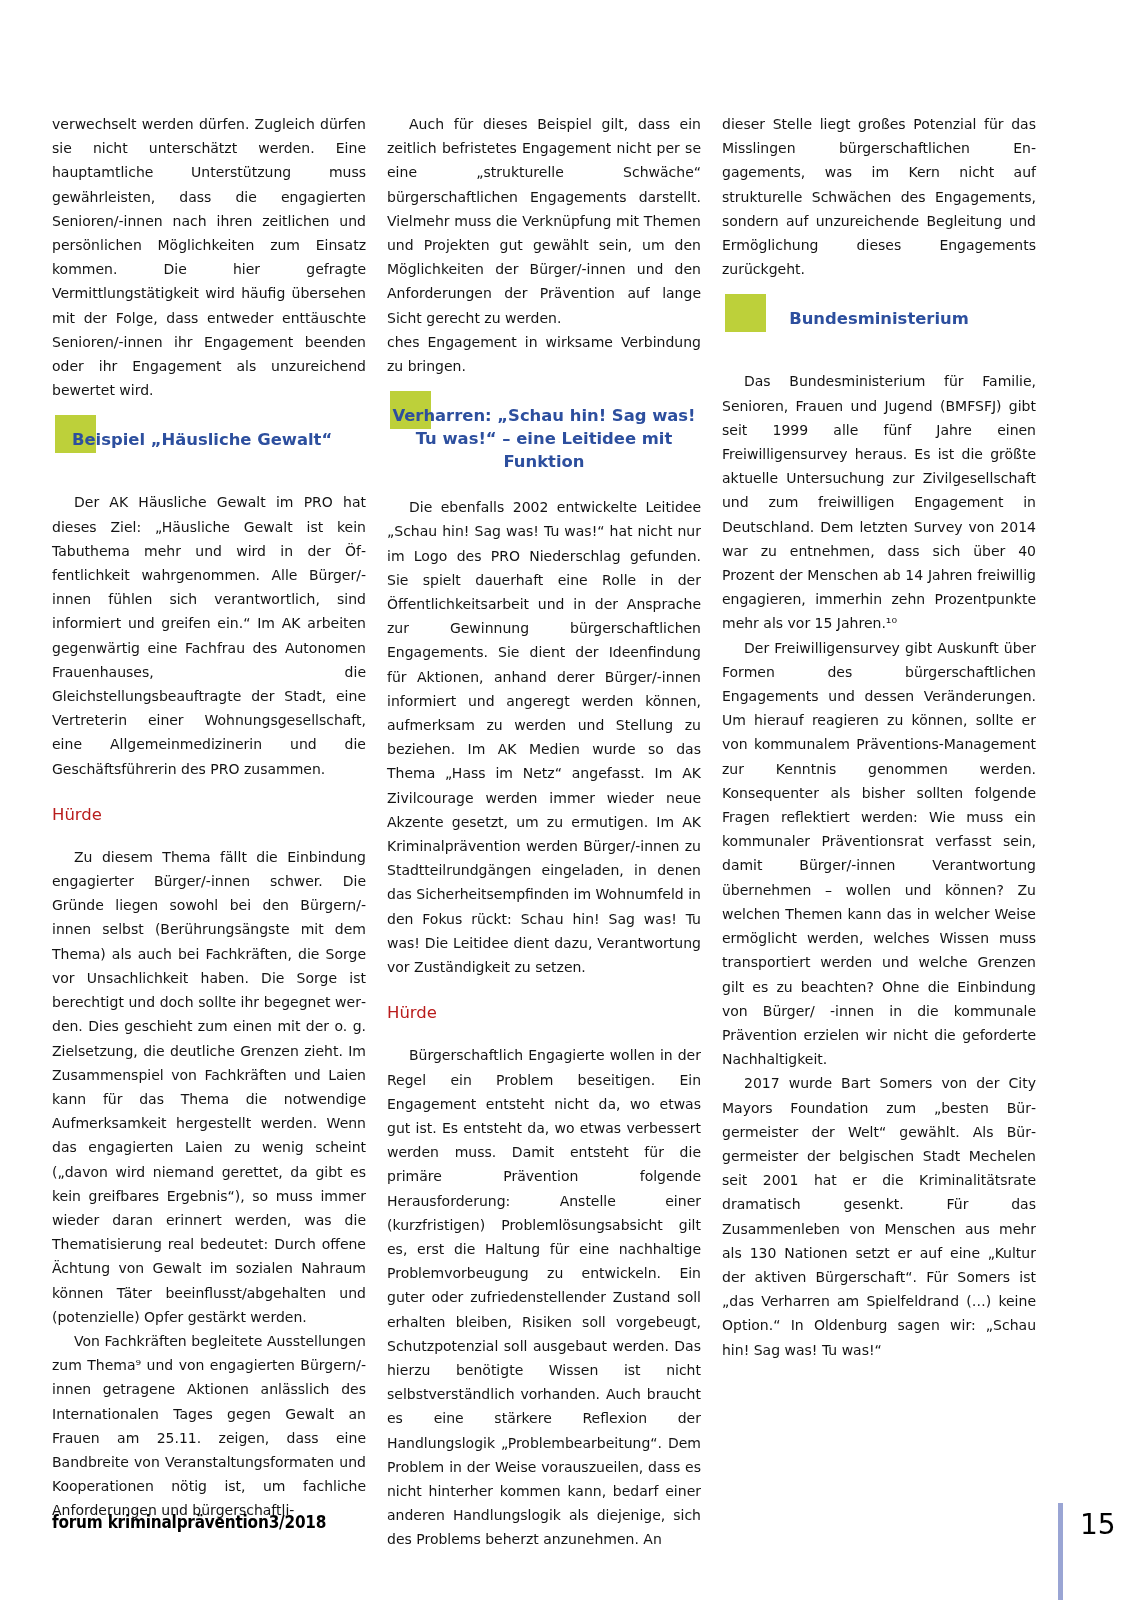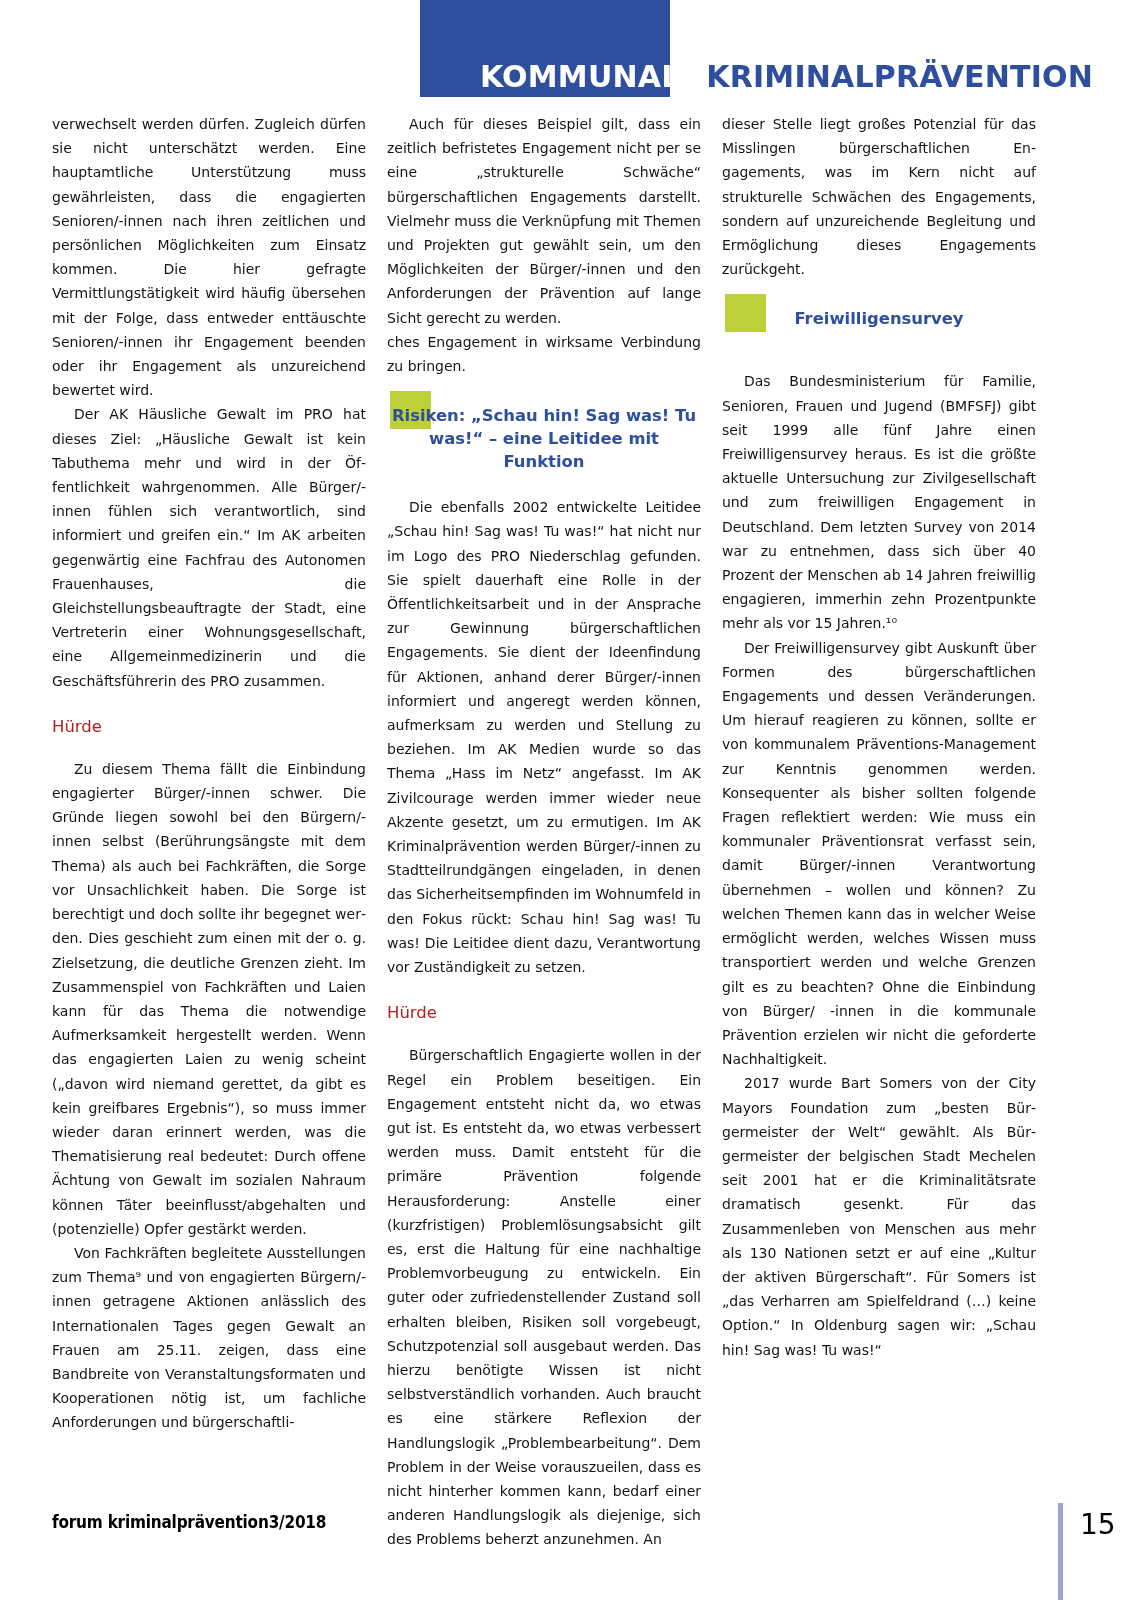--- a/index.html
+++ b/index.html
@@ -153,63 +153,61 @@
     font-size: 28px;
     font-weight: normal;
     color: #000000;
   }
 </style>
 </head>
 <body>
 
 <div class="page">
 
-  <div class="header">
-    <div class="header-block"></div>
-    <div class="header-title">
-      <span class="kw-white">KOMMUNALE</span><span class="kw-blue">KRIMINALPRÄVENTION</span>
-    </div>
-  </div>
 
   <div class="cols">
 
     <div class="col col-1">
       <p class="body">verwechselt werden dürfen. Zugleich dürfen sie nicht unterschätzt werden. Eine hauptamtliche Unterstützung muss gewährleisten, dass die enga­gierten Senioren/-innen nach ihren zeitlichen und persönlichen Möglich­keiten zum Einsatz kommen. Die hier gefragte Vermittlungstätigkeit wird häufig übersehen mit der Folge, dass entweder enttäuschte Senioren/-in­nen ihr Engagement beenden oder ihr Engagement als unzureichend bewer­tet wird.</p>
 
+      <div class="sec-head left-title">
+        <span class="marker"></span>
+        <span class="sec-title">Beispiel „Häusliche Gewalt“</span>
+      </div>
 
       <p class="body indent">Der AK Häusliche Gewalt im PRO hat dieses Ziel: „Häusliche Gewalt ist kein Tabuthema mehr und wird in der Öf­fentlichkeit wahrgenommen. Alle Bürger/-innen fühlen sich verantwort­lich, sind informiert und greifen ein.“ Im AK arbeiten gegenwärtig eine Fach­frau des Autonomen Frauenhauses, die Gleichstellungsbeauftragte der Stadt, eine Vertreterin einer Woh­nungsgesellschaft, eine Allgemeinme­dizinerin und die Geschäftsführerin des PRO zusammen.</p>
 
       <div class="sub-head">Hürde</div>
 
       <p class="body indent">Zu diesem Thema fällt die Einbin­dung engagierter Bürger/-innen schwer. Die Gründe liegen sowohl bei den Bürgern/-innen selbst (Berüh­rungsängste mit dem Thema) als auch bei Fachkräften, die Sorge vor Unsach­lichkeit haben. Die Sorge ist berech­tigt und doch sollte ihr begegnet wer­den. Dies geschieht zum einen mit der o. g. Zielsetzung, die deutliche Gren­zen zieht. Im Zusammenspiel von Fachkräften und Laien kann für das Thema die notwendige Aufmerksam­keit hergestellt werden. Wenn das en­gagierten Laien zu wenig scheint („da­von wird niemand gerettet, da gibt es kein greifbares Ergebnis“), so muss immer wieder daran erinnert werden, was die Thematisierung real bedeutet: Durch offene Ächtung von Gewalt im sozialen Nahraum können Täter beein­flusst/abgehalten und (potenzielle) Opfer gestärkt werden.</p>
       <p class="body indent">Von Fachkräften begleitete Ausstel­lungen zum Thema⁹ und von enga­gierten Bürgern/-innen getragene Ak­tionen anlässlich des Internationalen Tages gegen Gewalt an Frauen am 25.11. zeigen, dass eine Bandbreite von Veranstaltungsformaten und Ko­operationen nötig ist, um fachliche Anforderungen und bürgerschaftli-</p>
     </div>
 
     <div class="col col-2">
       <p class="body indent">Auch für dieses Beispiel gilt, dass ein zeitlich befristetes Engagement nicht per se eine „strukturelle Schwä­che“ bürgerschaftlichen Engage­ments darstellt. Vielmehr muss die Verknüpfung mit Themen und Projek­ten gut gewählt sein, um den Möglich­keiten der Bürger/-innen und den An­forderungen der Prävention auf lange Sicht gerecht zu werden.</p>
       <p class="body">ches Engagement in wirksame Verbin­dung zu bringen.</p>
 
       <div class="sec-head">
         <span class="marker"></span>
-        <span class="sec-title">Risiken: „Schau hin! Sag was! Tu was!“ – eine Leitidee mit Funktion</span>
+        <span class="sec-title">Verharren: „Schau hin! Sag was! Tu was!“ – eine Leitidee mit Funktion</span>
       </div>
 
       <p class="body indent">Die ebenfalls 2002 entwickelte Leit­idee „Schau hin! Sag was! Tu was!“ hat nicht nur im Logo des PRO Nieder­schlag gefunden. Sie spielt dauerhaft eine Rolle in der Öffentlichkeitsarbeit und in der Ansprache zur Gewinnung bürgerschaftlichen Engagements. Sie dient der Ideenfindung für Aktionen, anhand derer Bürger/-innen infor­miert und angeregt werden können, aufmerksam zu werden und Stellung zu beziehen. Im AK Medien wurde so das Thema „Hass im Netz“ angefasst. Im AK Zivilcourage werden immer wie­der neue Akzente gesetzt, um zu er­mutigen. Im AK Kriminalprävention werden Bürger/-innen zu Stadtteil­rundgängen eingeladen, in denen das Sicherheitsempfinden im Wohnumfeld in den Fokus rückt: Schau hin! Sag was! Tu was! Die Leitidee dient dazu, Verant­wortung vor Zuständigkeit zu setzen.</p>
 
       <div class="sub-head">Hürde</div>
 
       <p class="body indent">Bürgerschaftlich Engagierte wollen in der Regel ein Problem beseitigen. Ein Engagement entsteht nicht da, wo etwas gut ist. Es entsteht da, wo et­was verbessert werden muss. Damit entsteht für die primäre Prävention folgende Herausforderung: Anstelle einer (kurzfristigen) Problemlösungs­absicht gilt es, erst die Haltung für eine nachhaltige Problemvorbeugung zu entwickeln. Ein guter oder zufrie­denstellender Zustand soll erhalten bleiben, Risiken soll vorgebeugt, Schutzpotenzial soll ausgebaut wer­den. Das hierzu benötigte Wissen ist nicht selbstverständlich vorhanden. Auch braucht es eine stärkere Reflexi­on der Handlungslogik „Problembear­beitung“. Dem Problem in der Weise vorauszueilen, dass es nicht hinterher kommen kann, bedarf einer anderen Handlungslogik als diejenige, sich des Problems beherzt anzunehmen. An</p>
     </div>
 
     <div class="col col-3">
       <p class="body">dieser Stelle liegt großes Potenzial für das Misslingen bürgerschaftlichen En­gagements, was im Kern nicht auf strukturelle Schwächen des Engage­ments, sondern auf unzureichende Begleitung und Ermöglichung dieses Engagements zurückgeht.</p>
 
       <div class="sec-head">
         <span class="marker"></span>
-        <span class="sec-title">Freiwilligensurvey</span>
+        <span class="sec-title">Bundesministerium</span>
       </div>
 
       <p class="body indent">Das Bundesministerium für Familie, Senioren, Frauen und Jugend (BMFSFJ) gibt seit 1999 alle fünf Jahre einen Freiwilligensurvey heraus. Es ist die größte aktuelle Untersuchung zur Zi­vilgesellschaft und zum freiwilligen Engagement in Deutschland. Dem letzten Survey von 2014 war zu ent­nehmen, dass sich über 40 Prozent der Menschen ab 14 Jahren freiwillig enga­gieren, immerhin zehn Prozentpunkte mehr als vor 15 Jahren.¹⁰</p>
       <p class="body indent">Der Freiwilligensurvey gibt Aus­kunft über Formen des bürgerschaftli­chen Engagements und dessen Verän­derungen. Um hierauf reagieren zu können, sollte er von kommunalem Präventions-Management zur Kennt­nis genommen werden. Konsequenter als bisher sollten folgende Fragen re­flektiert werden: Wie muss ein kom­munaler Präventionsrat verfasst sein, damit Bürger/-innen Verantwortung übernehmen – wollen und können? Zu welchen Themen kann das in welcher Weise ermöglicht werden, welches Wissen muss transportiert werden und welche Grenzen gilt es zu beach­ten? Ohne die Einbindung von Bürger/ -innen in die kommunale Prävention erzielen wir nicht die geforderte Nachhaltigkeit.</p>
       <p class="body indent">2017 wurde Bart Somers von der City Mayors Foundation zum „besten Bür­germeister der Welt“ gewählt. Als Bür­germeister der belgischen Stadt Me­chelen seit 2001 hat er die Krimi­nalitätsrate dramatisch gesenkt. Für das Zusammenleben von Menschen aus mehr als 130 Nationen setzt er auf eine „Kultur der aktiven Bürgerschaft“. Für Somers ist „das Verharren am Spielfeld­rand (…) keine Option.“  In Oldenburg sagen wir: „Schau hin! Sag was! Tu was!“</p>
 
     </div>
 
   </div>
 

